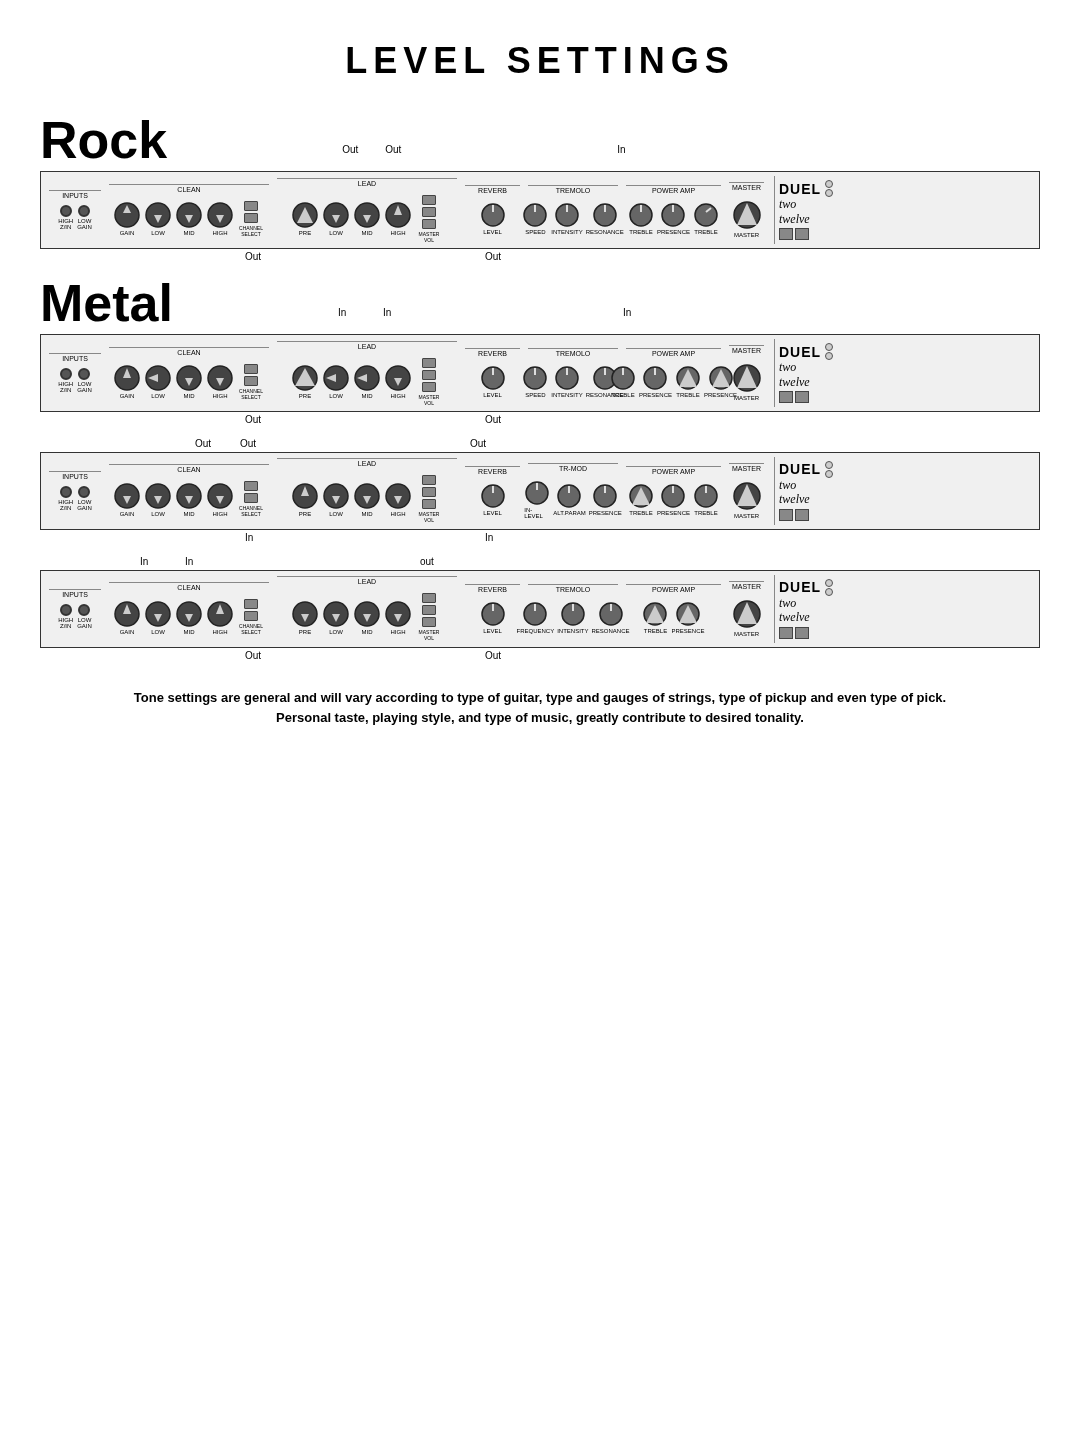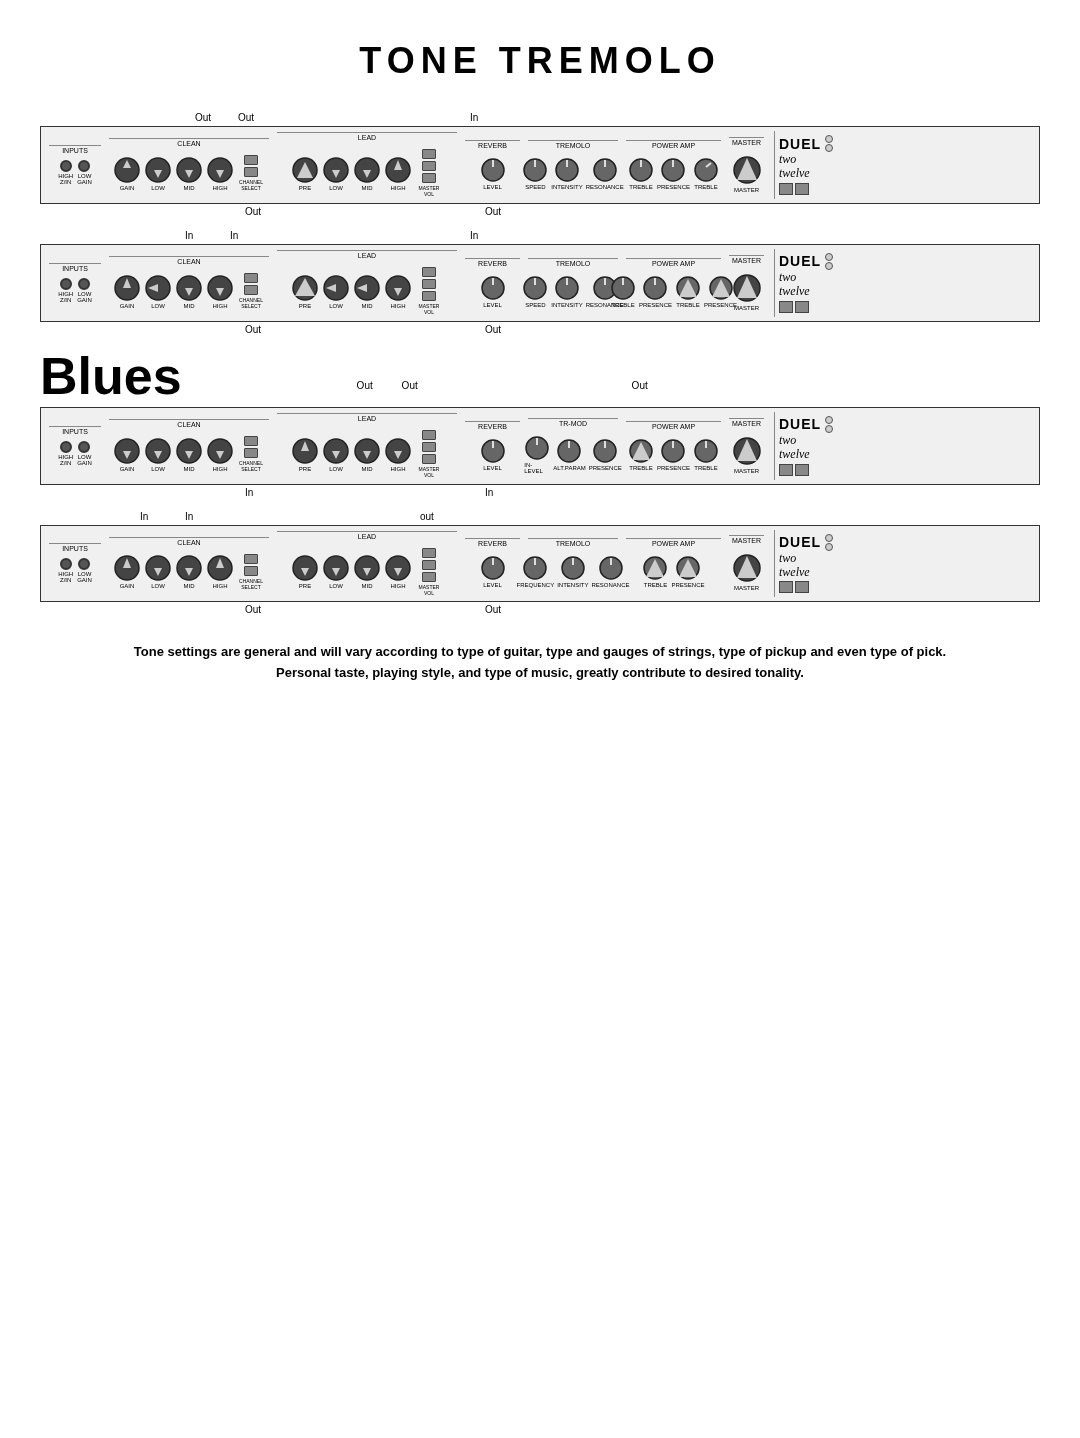--- a/index.html
+++ b/index.html
@@ -95,24 +95,25 @@
     .knob-col {
       display: flex;
       flex-direction: column;
       align-items: center;
       gap: 1px;
     }
   </style>
 </head>
 <body>
 
-<h1 class="page-title">TONE  TREMOLO</h1>
+<h1 class="page-title">LEVEL  SETTINGS</h1>
 
 <div class="section">
   <div style="display:flex; align-items:baseline; gap:20px;">
+    <span class="section-title">Rock</span>
     <div style="position:relative; flex:1; height:14px; font-size:10px; font-family:Arial,sans-serif;">
       <span style="position:absolute; left:155px;">Out</span>
       <span style="position:absolute; left:198px;">Out</span>
       <span style="position:absolute; left:430px;">In</span>
     </div>
   </div>
 
   <div class="amp-panel">
 
     <div class="amp-section-wrapper" style="width:52px;">
@@ -304,20 +305,21 @@
     </div>
   </div>
   <div style="display:flex; font-size:10px; font-family:Arial,sans-serif; margin-top:2px; position:relative; height:14px;">
     <span style="position:absolute; left:205px;">Out</span>
     <span style="position:absolute; left:445px;">Out</span>
   </div>
 </div>
 
 <div class="section">
   <div style="display:flex; align-items:baseline; gap:20px;">
+    <span class="section-title">Metal</span>
     <div style="position:relative; flex:1; height:14px; font-size:10px; font-family:Arial,sans-serif;">
       <span style="position:absolute; left:145px;">In</span>
       <span style="position:absolute; left:190px;">In</span>
       <span style="position:absolute; left:430px;">In</span>
     </div>
   </div>
   <div class="amp-panel">
     <div class="amp-section-wrapper" style="width:52px;">
       <span class="amp-section-label">INPUTS</span>
       <div style="display:flex; gap:4px; margin-top:4px;">
@@ -507,21 +509,20 @@
     </div>
   </div>
   <div style="display:flex; font-size:10px; font-family:Arial,sans-serif; margin-top:2px; position:relative; height:14px;">
     <span style="position:absolute; left:205px;">Out</span>
     <span style="position:absolute; left:445px;">Out</span>
   </div>
 </div>
 
 <div class="section">
   <div style="display:flex; align-items:baseline; gap:20px;">
-    <span class="section-title">Blues</span>
     <div style="position:relative; flex:1; height:14px; font-size:10px; font-family:Arial,sans-serif;">
       <span style="position:absolute; left:155px;">Out</span>
       <span style="position:absolute; left:200px;">Out</span>
       <span style="position:absolute; left:430px;">Out</span>
     </div>
   </div>
   <div class="amp-panel">
     <div class="amp-section-wrapper" style="width:52px;">
       <span class="amp-section-label">INPUTS</span>
       <div style="display:flex; gap:4px; margin-top:4px;">

